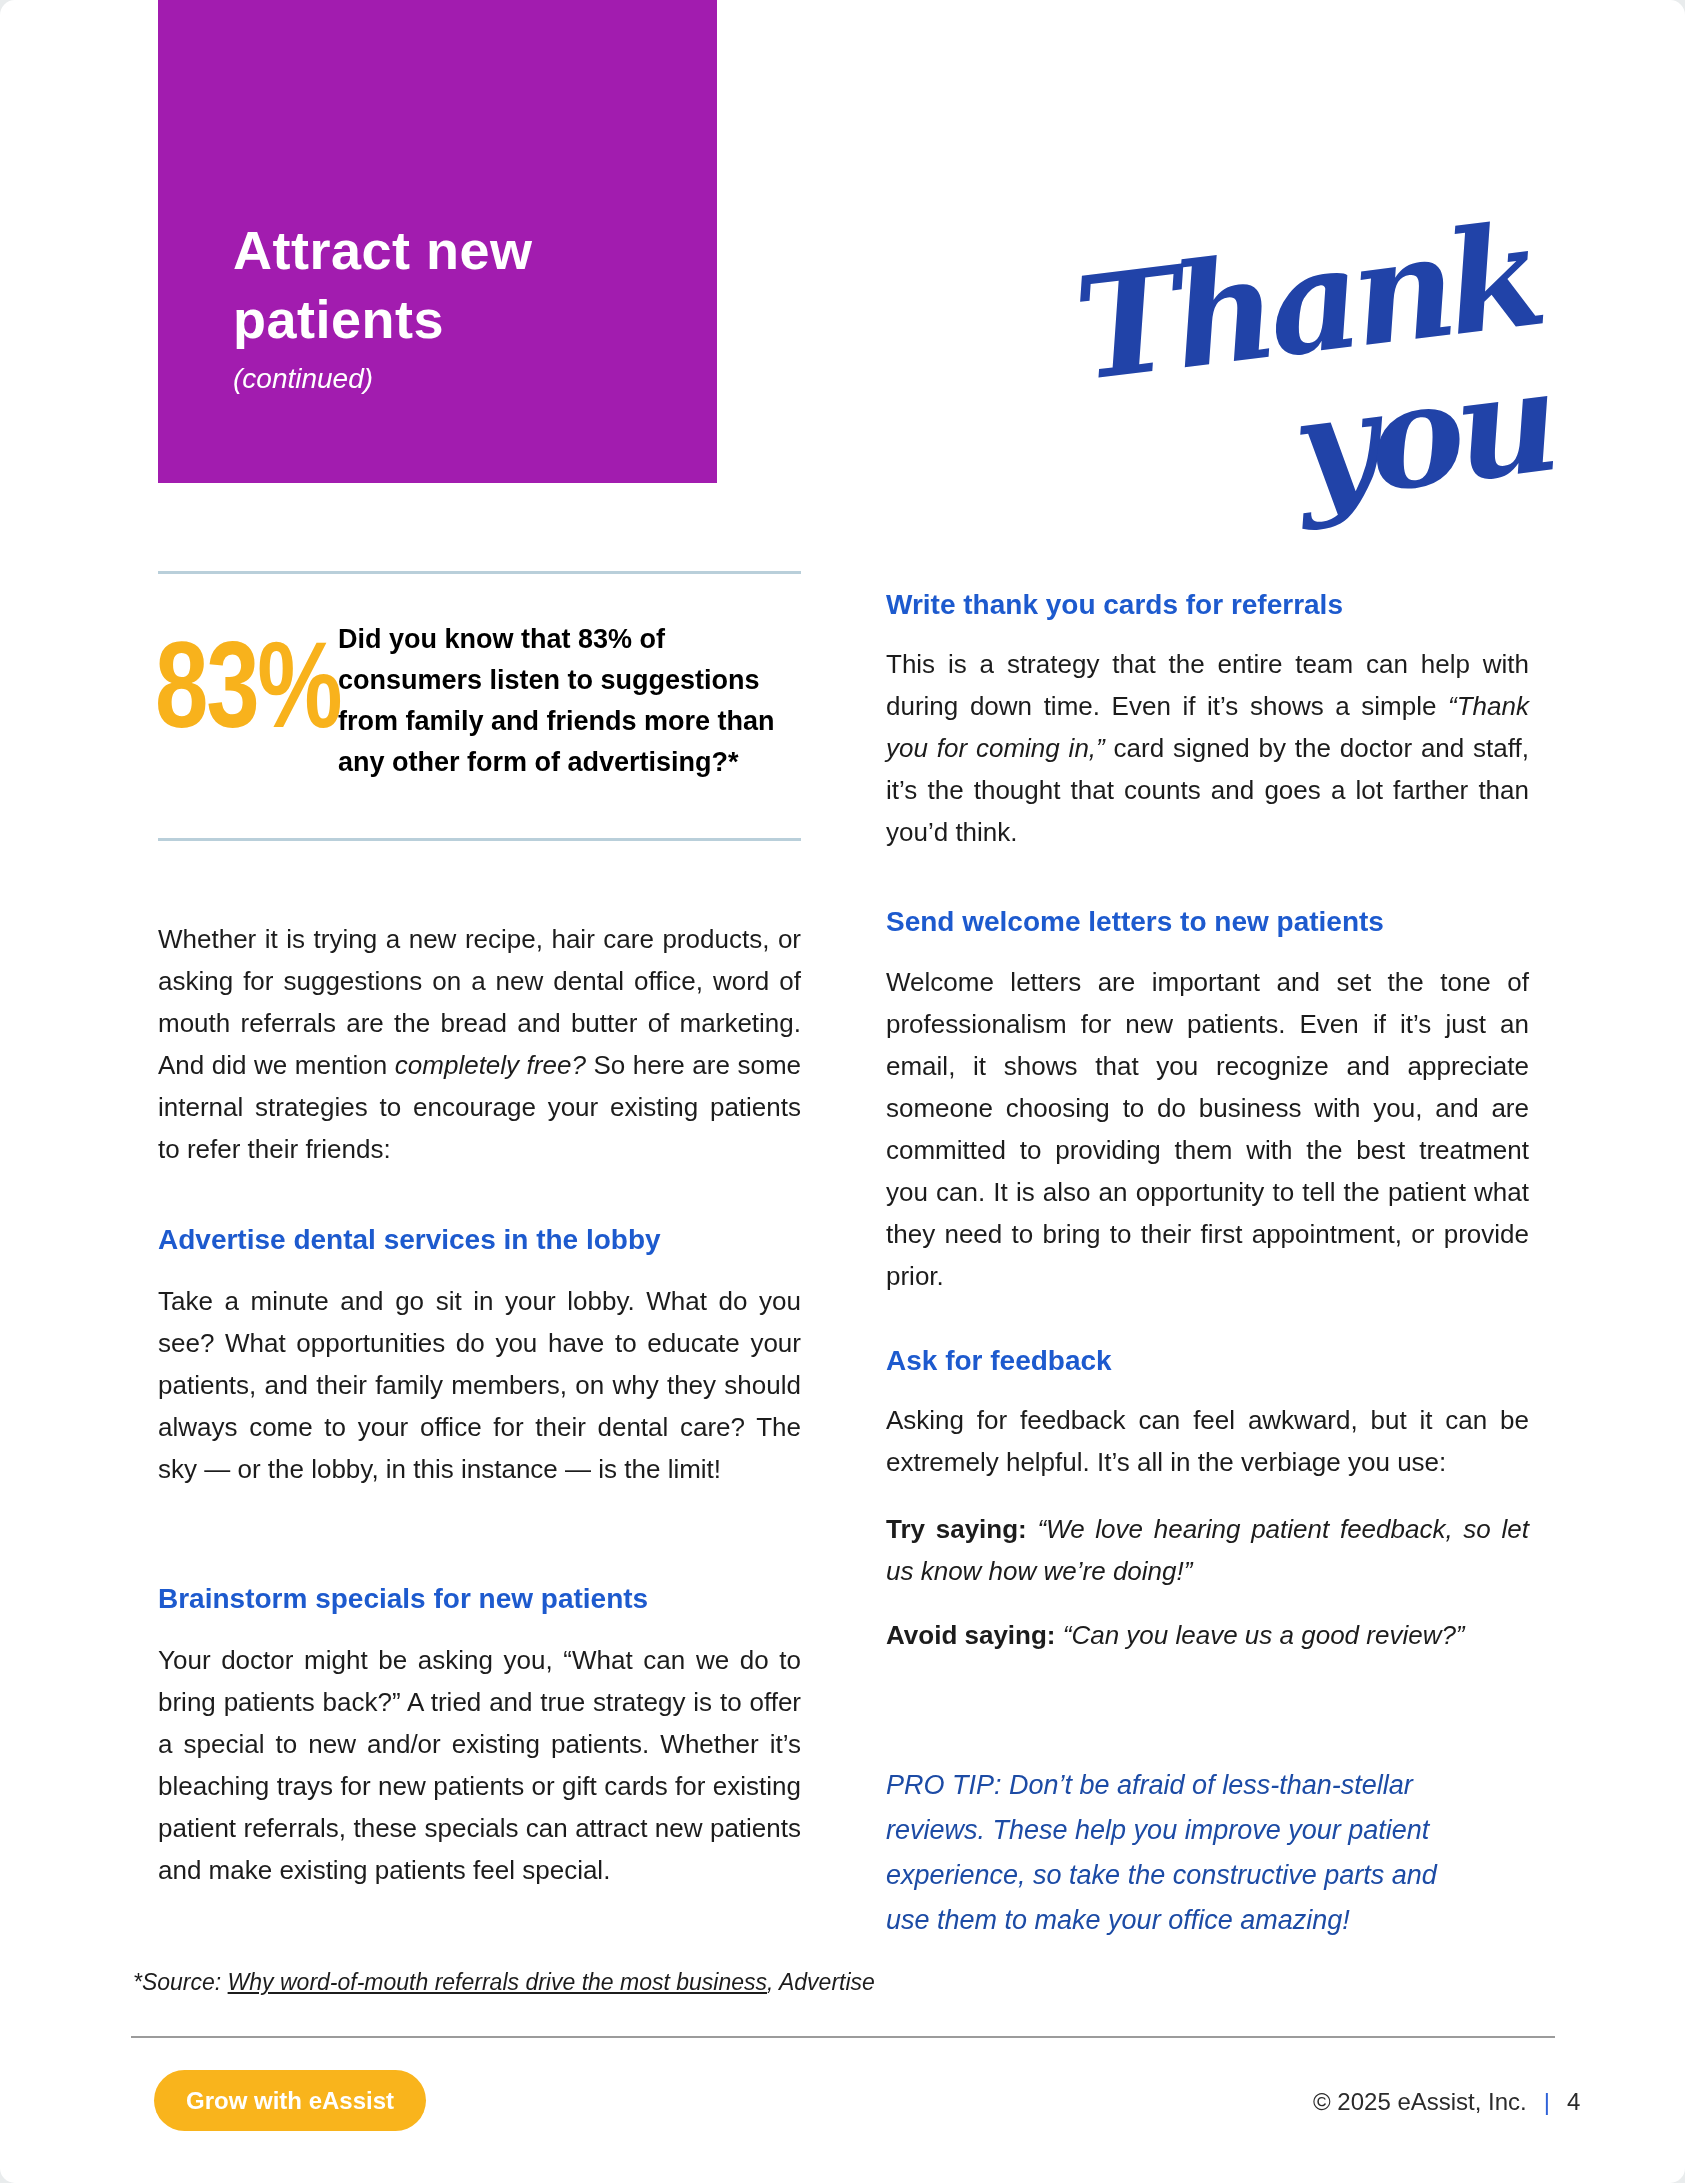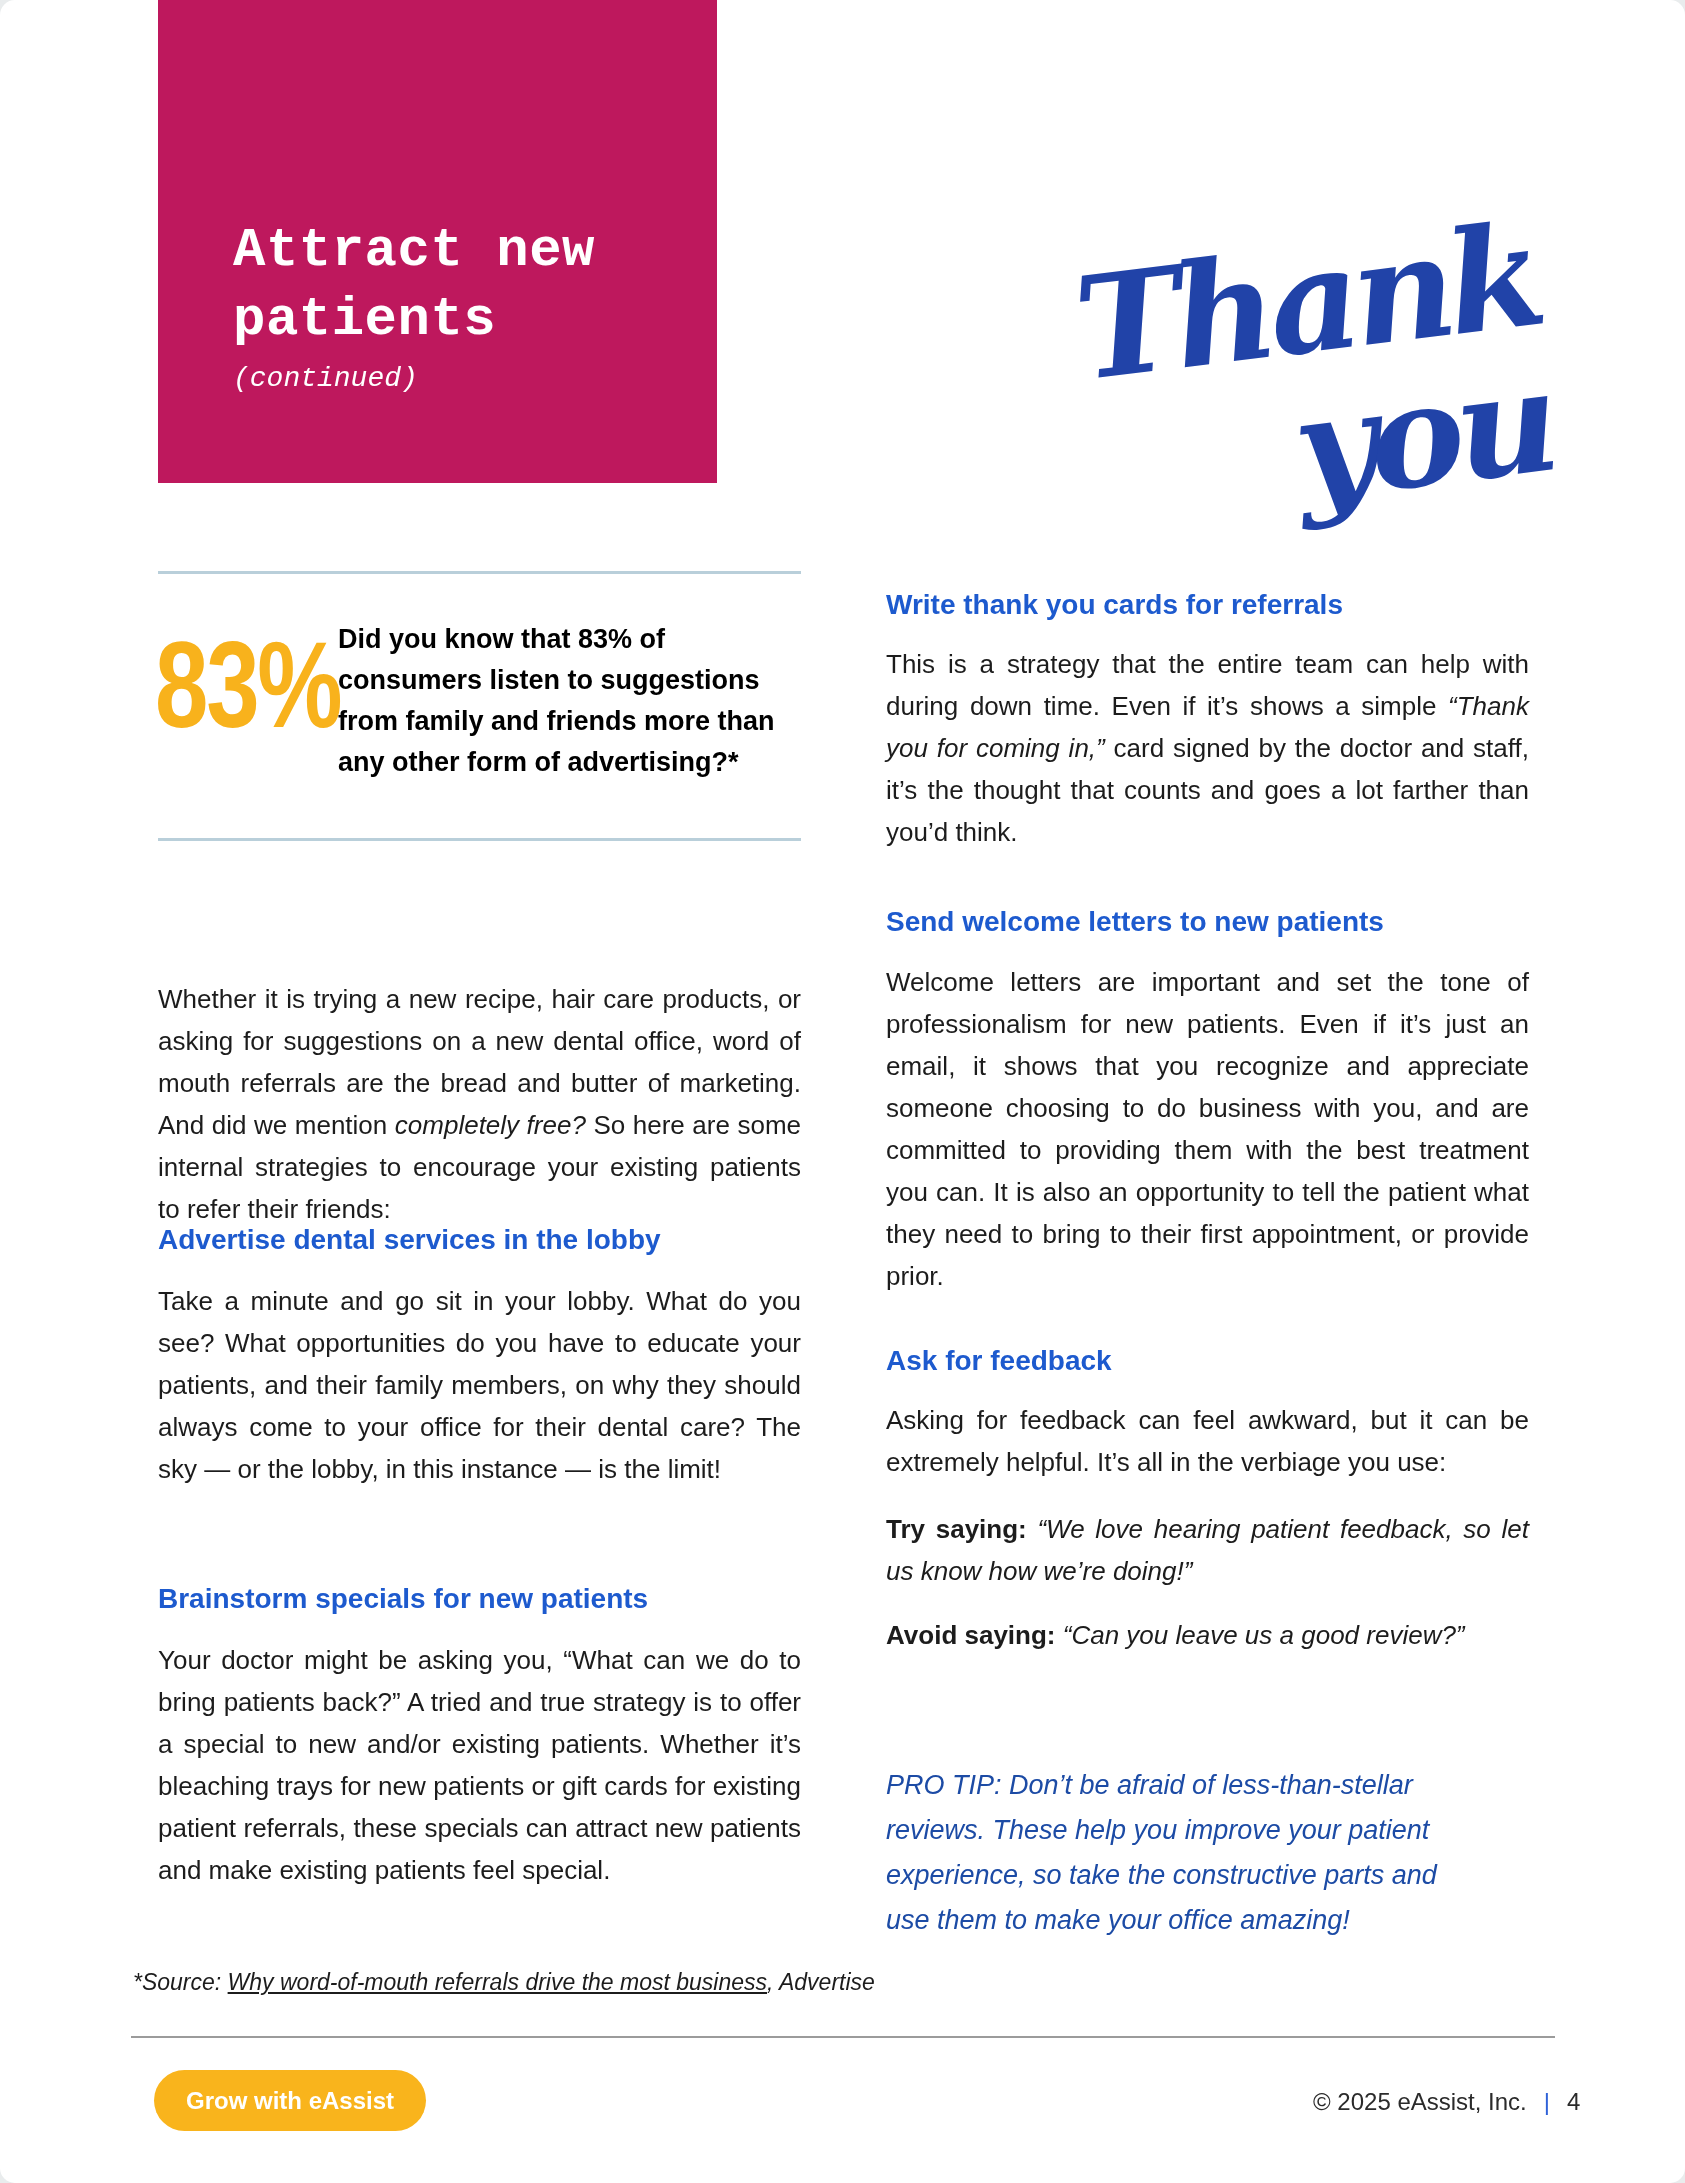--- a/index.html
+++ b/index.html
@@ -1,38 +1,38 @@
 <!DOCTYPE html>
 <html style="font-size:15px"><head>
 <meta charset="utf-8">
 <style>
   html,body{margin:0;padding:0;background:#e9eced;font-family:"Liberation Sans",sans-serif;}
   .page{position:relative;width:1685px;height:2183px;margin:0 auto;background:#ffffff;
         border-radius:15px;overflow:hidden;}
   .abs{position:absolute;}
   
-  .blue-box{left:158px;top:0;width:559px;height:483px;background:#be185d;font-family:Liberation Mono, monospace;}
+  .blue-box{left:158px;top:0;width:559px;height:483px;background:#a21caf;}
   .hdr-title{left:75px;top:216px;width:392px;color:#ffffff;font-size:54px;font-weight:800;
              line-height:69px;letter-spacing:0.5px;}
   .hdr-sub{left:75px;top:363px;color:#ffffff;font-size:28px;font-style:italic;font-weight:500;}
   
   .thankyou{left:1044px;top:131px;width:559px;height:410px;overflow:visible;}
   
   .rule{width:643px;height:2.8px;background:#b9cfda;}
   .rule-top{left:158px;top:571px;}
   .rule-bot{left:158px;top:838px;}
   .stat-num{left:155px;top:623px;color:#f8b21c;font-size:123px;font-weight:800;line-height:1;
             transform:scaleX(.78);transform-origin:left top;letter-spacing:-2.8px;}
   .stat-text{left:338px;top:619px;width:449px;font-size:27px;font-weight:700;line-height:41px;color:#000000;}
   
   .body-p{width:643px;font-size:26px;line-height:42px;color:#1c1c1c;text-align:justify;}
   .subhead{font-size:28px;font-weight:800;color:#1d5ace;}
   .col-l{left:158px;}
   .col-r{left:886px;}
-  .p-intro{top:944px;margin-top:34px;}
+  .p-intro{top:884px;margin-top:34px;}
   .h-advertise{top:1196px;}
   .p-advertise{top:1254px;}
   .h-brainstorm{top:1555px;}
   .p-brainstorm{top:1613px;}
   .h-write{top:561px;}
   .p-write{top:617px;}
   .h-send{top:878px;}
   .p-send{top:935px;}
   .h-ask{top:1317px;}
   .p-ask{top:1373px;}

